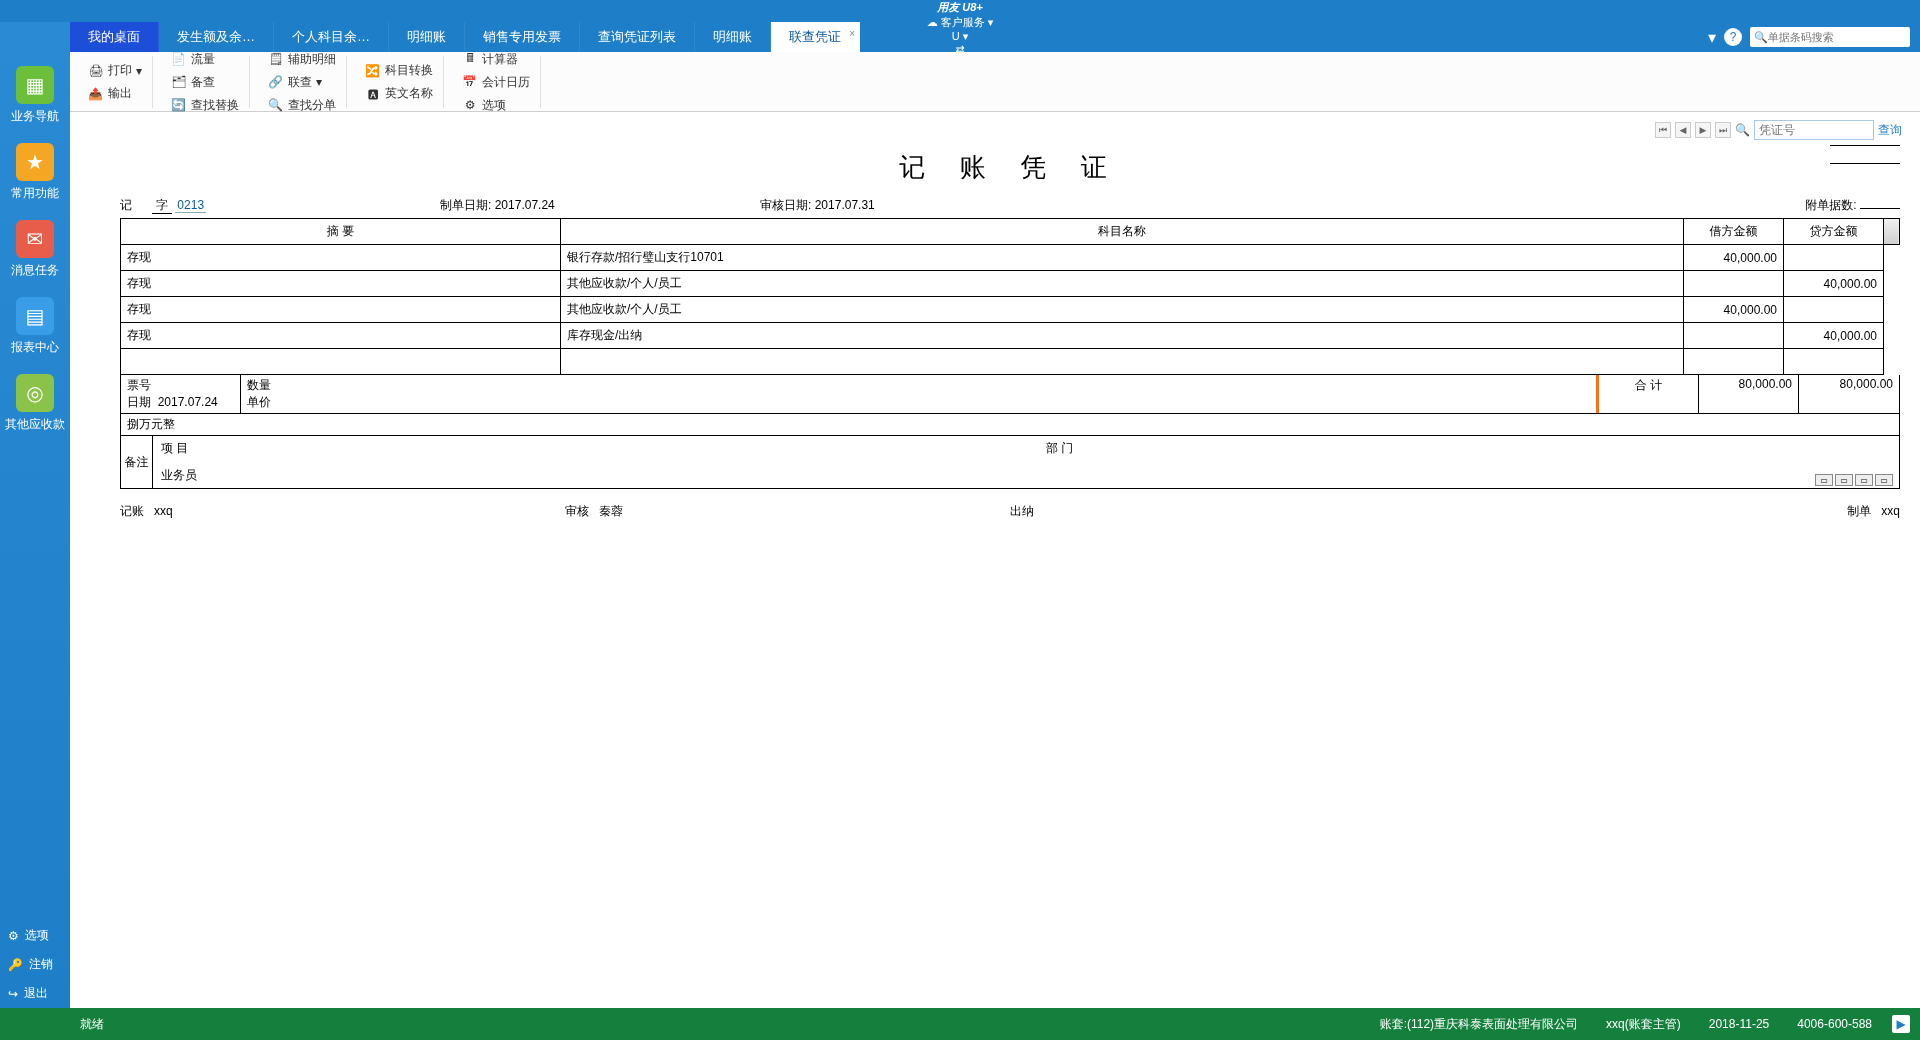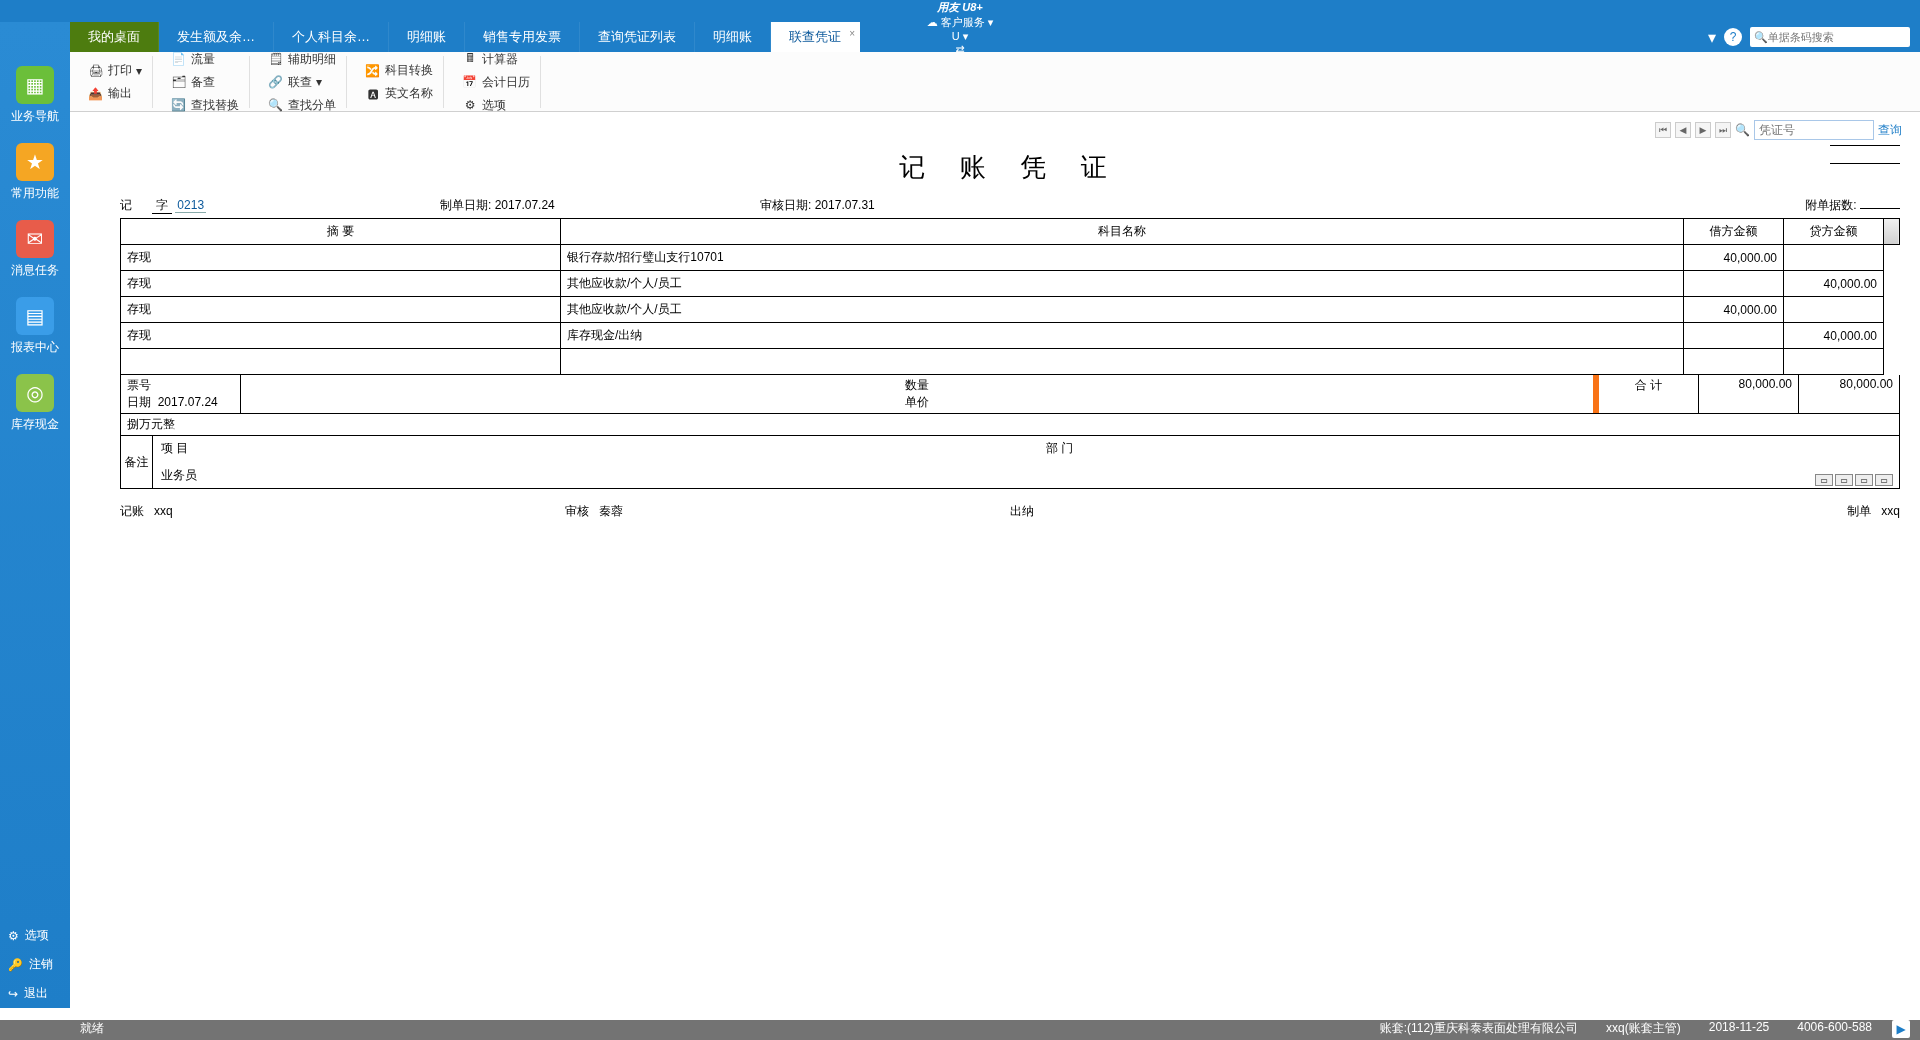--- a/index.html
+++ b/index.html
@@ -8,21 +8,21 @@
 
 .titlebar { height: 22px; background: #1e7ec8; color: #fff; display: flex; align-items: center; padding: 0 6px; font-size: 11px; flex-direction: column; }
 .titlebar .logo { font-style: italic; font-weight: bold; }
 .titlebar .spacer { flex: 1; }
 .titlebar .tb-item { margin: 0 4px; cursor: pointer; }
 .win-btns span { display: inline-block; width: 18px; text-align: center; cursor: pointer; }
 
 
 .tabstrip { height: 30px; background: #1e7ec8; display: flex; align-items: stretch; padding-left: 70px; }
 .tab { padding: 6px 18px; color: #fff; font-size: 13px; cursor: pointer; position: relative; border-right: 1px solid rgba(255,255,255,0.08); }
-.tab.orange { background: #4d7c0f; }
+.tab.orange { background: #1d4ed8; }
 .tab.active { background: #fff; color: #0d5a9c; }
 .tab .close { position: absolute; right: 4px; top: 6px; font-size: 10px; color: #888; }
 .tabstrip .right { margin-left: auto; display: flex; align-items: center; padding-right: 10px; gap: 8px; }
 .help-circle { width: 18px; height: 18px; border-radius: 50%; background: #fff; color: #1e7ec8; font-size: 12px; display: flex; align-items: center; justify-content: center; }
 .barcode-search { background: #fff; border-radius: 2px; height: 20px; width: 160px; display: flex; align-items: center; padding: 0 4px; font-size: 11px; color: #888; }
 
 
 .leftnav { position: absolute; left: 0; top: 22px; bottom: 32px; width: 70px; background: linear-gradient(#2a8bd4,#1e7ec8); color: #fff; display: flex; flex-direction: column; align-items: center; padding-top: 38px; }
 .nav-item { width: 100%; text-align: center; padding: 6px 0 12px; font-size: 12px; cursor: pointer; }
 .nav-item .ico { width: 38px; height: 38px; margin: 0 auto 4px; border-radius: 6px; display: flex; align-items: center; justify-content: center; font-size: 20px; }
@@ -72,21 +72,21 @@
 .remark-box { border: 1px solid #000; border-top: none; display: flex; }
 .remark-label { width: 32px; border-right: 1px solid #000; display: flex; align-items: center; justify-content: center; }
 .remark-body { flex: 1; padding: 4px 8px; display: grid; grid-template-columns: 1fr 1fr; gap: 10px 40px; position: relative; }
 .remark-body .icons { position: absolute; right: 6px; bottom: 2px; display: flex; gap: 2px; }
 .remark-body .icons span { width: 18px; height: 12px; border: 1px solid #888; background: #eee; font-size: 8px; display: flex; align-items: center; justify-content: center; }
 
 .sign-row { display: flex; margin-top: 14px; font-size: 12px; }
 .sign-row > div { flex: 1; }
 
 
-.statusbar { position: absolute; left: 0; right: 0; bottom: 0; height: 20px; background: #737373; color: #fff; display: flex; font-size: 12px; padding: 0 10px 0 80px; }
+.statusbar { position: absolute; left: 0; right: 0; bottom: 0; height: 32px; background: #15803d; color: #fff; display: flex; align-items: center; font-size: 12px; padding: 0 10px 0 80px; }
 .statusbar .spacer { flex: 1; }
 .statusbar .sb-item { margin: 0 14px; }
 .statusbar .go { width: 18px; height: 18px; background: #fff; color: #1e7ec8; border-radius: 2px; display: flex; align-items: center; justify-content: center; margin-left: 6px; }
 </style>
 </head>
 <body>
 
 <div class="titlebar">
   <span class="logo">用友 U8+</span>
   <span class="spacer"></span>
@@ -98,21 +98,21 @@
     <span>◻</span>
     <span>✕</span>
   </span>
 </div>
 
 <div class="leftnav">
   <div class="nav-item"><div class="ico ico-green">▦</div><span>业务导航</span></div>
   <div class="nav-item"><div class="ico ico-orange">★</div><span>常用功能</span></div>
   <div class="nav-item"><div class="ico ico-red">✉</div><span>消息任务</span></div>
   <div class="nav-item"><div class="ico ico-blue">▤</div><span>报表中心</span></div>
-  <div class="nav-item"><div class="ico ico-lime">◎</div><span>库存现金</span></div>
+  <div class="nav-item"><div class="ico ico-lime">◎</div><span>其他应收款</span></div>
   <div class="nav-bottom">
     <div class="bitem">
         <span>⚙</span>
         <span>选项</span>
       </div>
     <div class="bitem">
         <span>🔑</span>
         <span>注销</span>
       </div>
     <div class="bitem">
@@ -284,21 +284,21 @@
           <td></td>
         </tr>
     </tbody>
   </table>
 
   <div style="display:flex;border-left:1px solid #000;border-right:1px solid #000;border-bottom:1px solid #000">
     <div style="width:120px;padding:2px 6px;border-right:1px solid #000">
       <div><span>票号</span></div>
       <div><span>日期</span>&nbsp;&nbsp;<span>2017.07.24</span></div>
     </div>
-    <div style="flex:1;padding:2px 6px;text-align:center;border-right:6px solid #f97316">
+    <div style="flex:1;padding:2px 6px;text-align:left;border-right:3px solid #f97316">
       <div>数量</div>
       <div>单价</div>
     </div>
     <div style="width:100px;text-align:center;padding:2px 6px;border-right:1px solid #000">合 计</div>
     <div style="width:100px;text-align:right;padding:2px 6px;border-right:1px solid #000">80,000.00</div>
     <div style="width:100px;text-align:right;padding:2px 6px">80,000.00</div>
   </div>
   <div style="border-left:1px solid #000;border-right:1px solid #000;border-bottom:1px solid #000;padding:2px 6px">捌万元整</div>
 
   <div class="remark-box">

